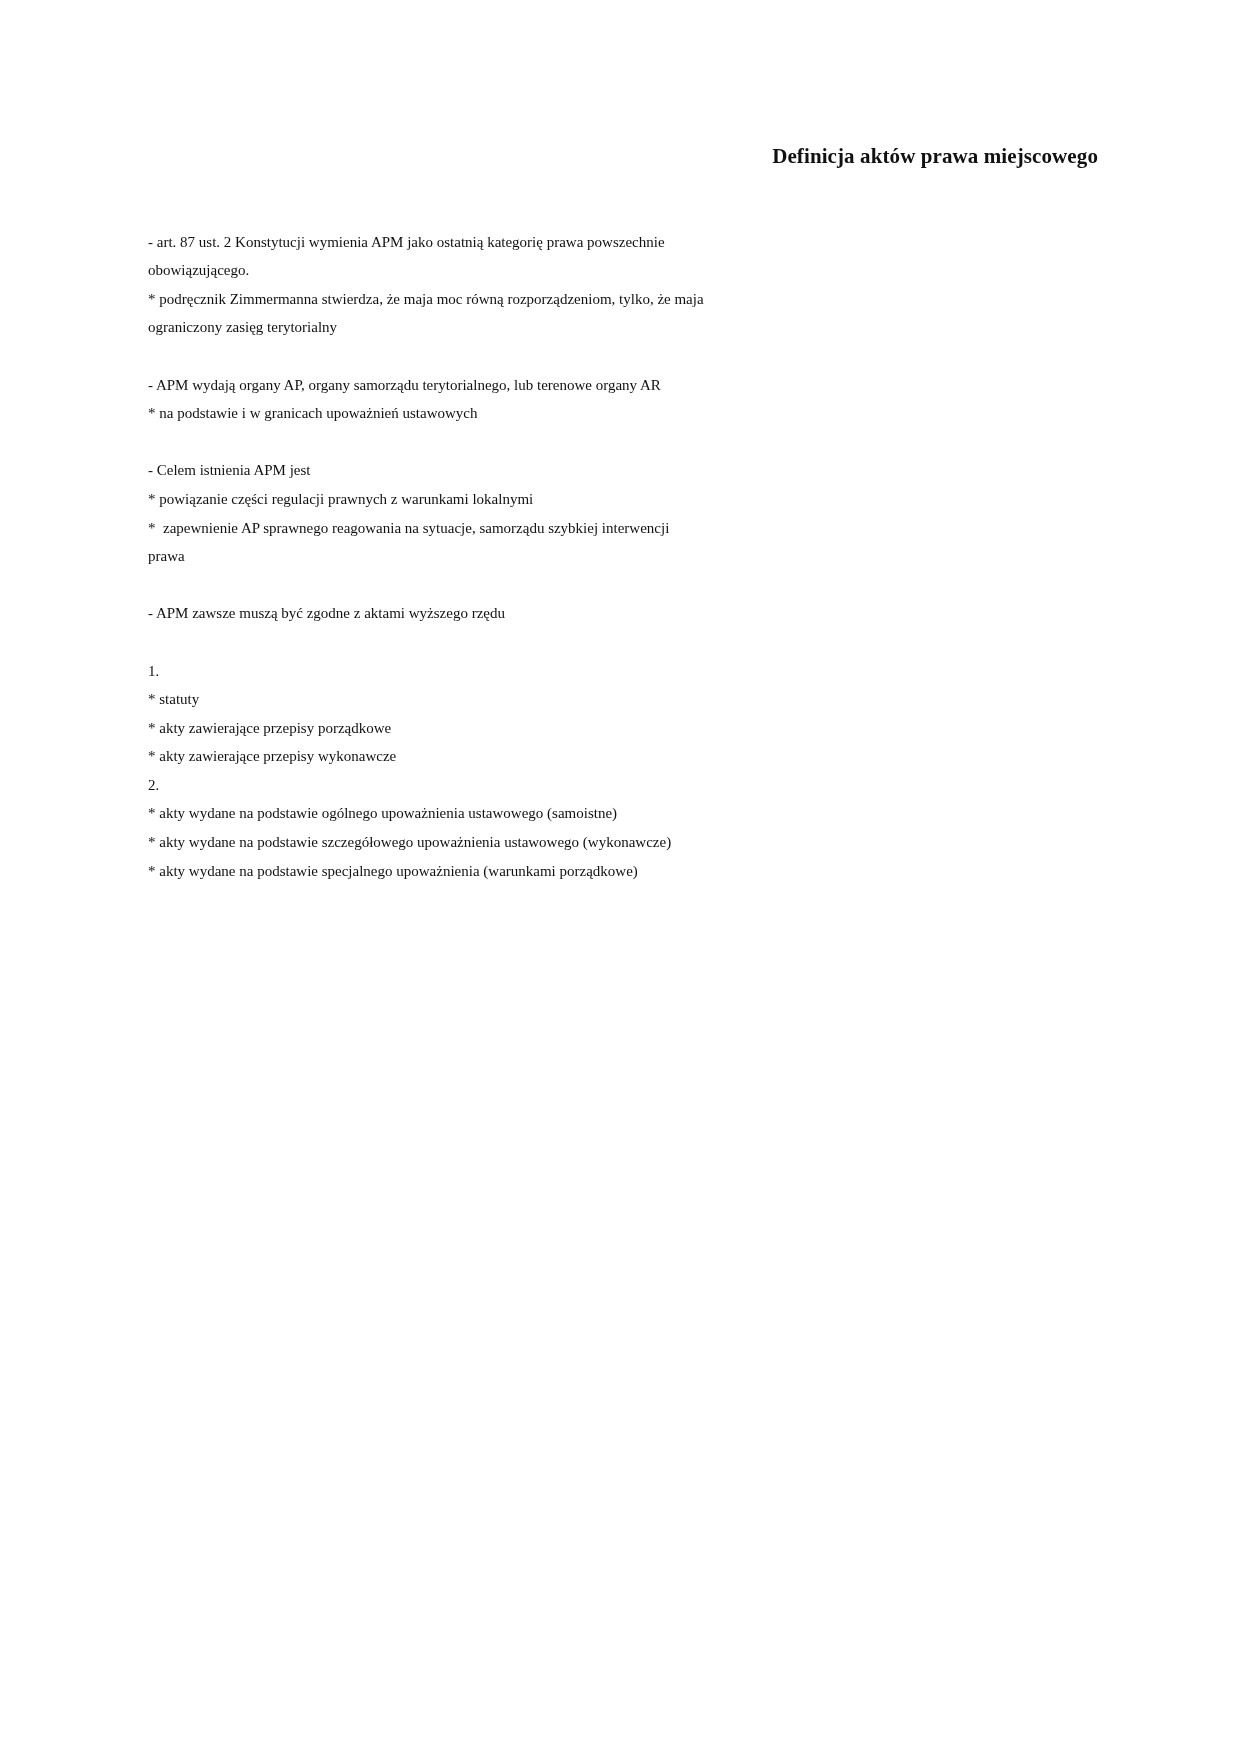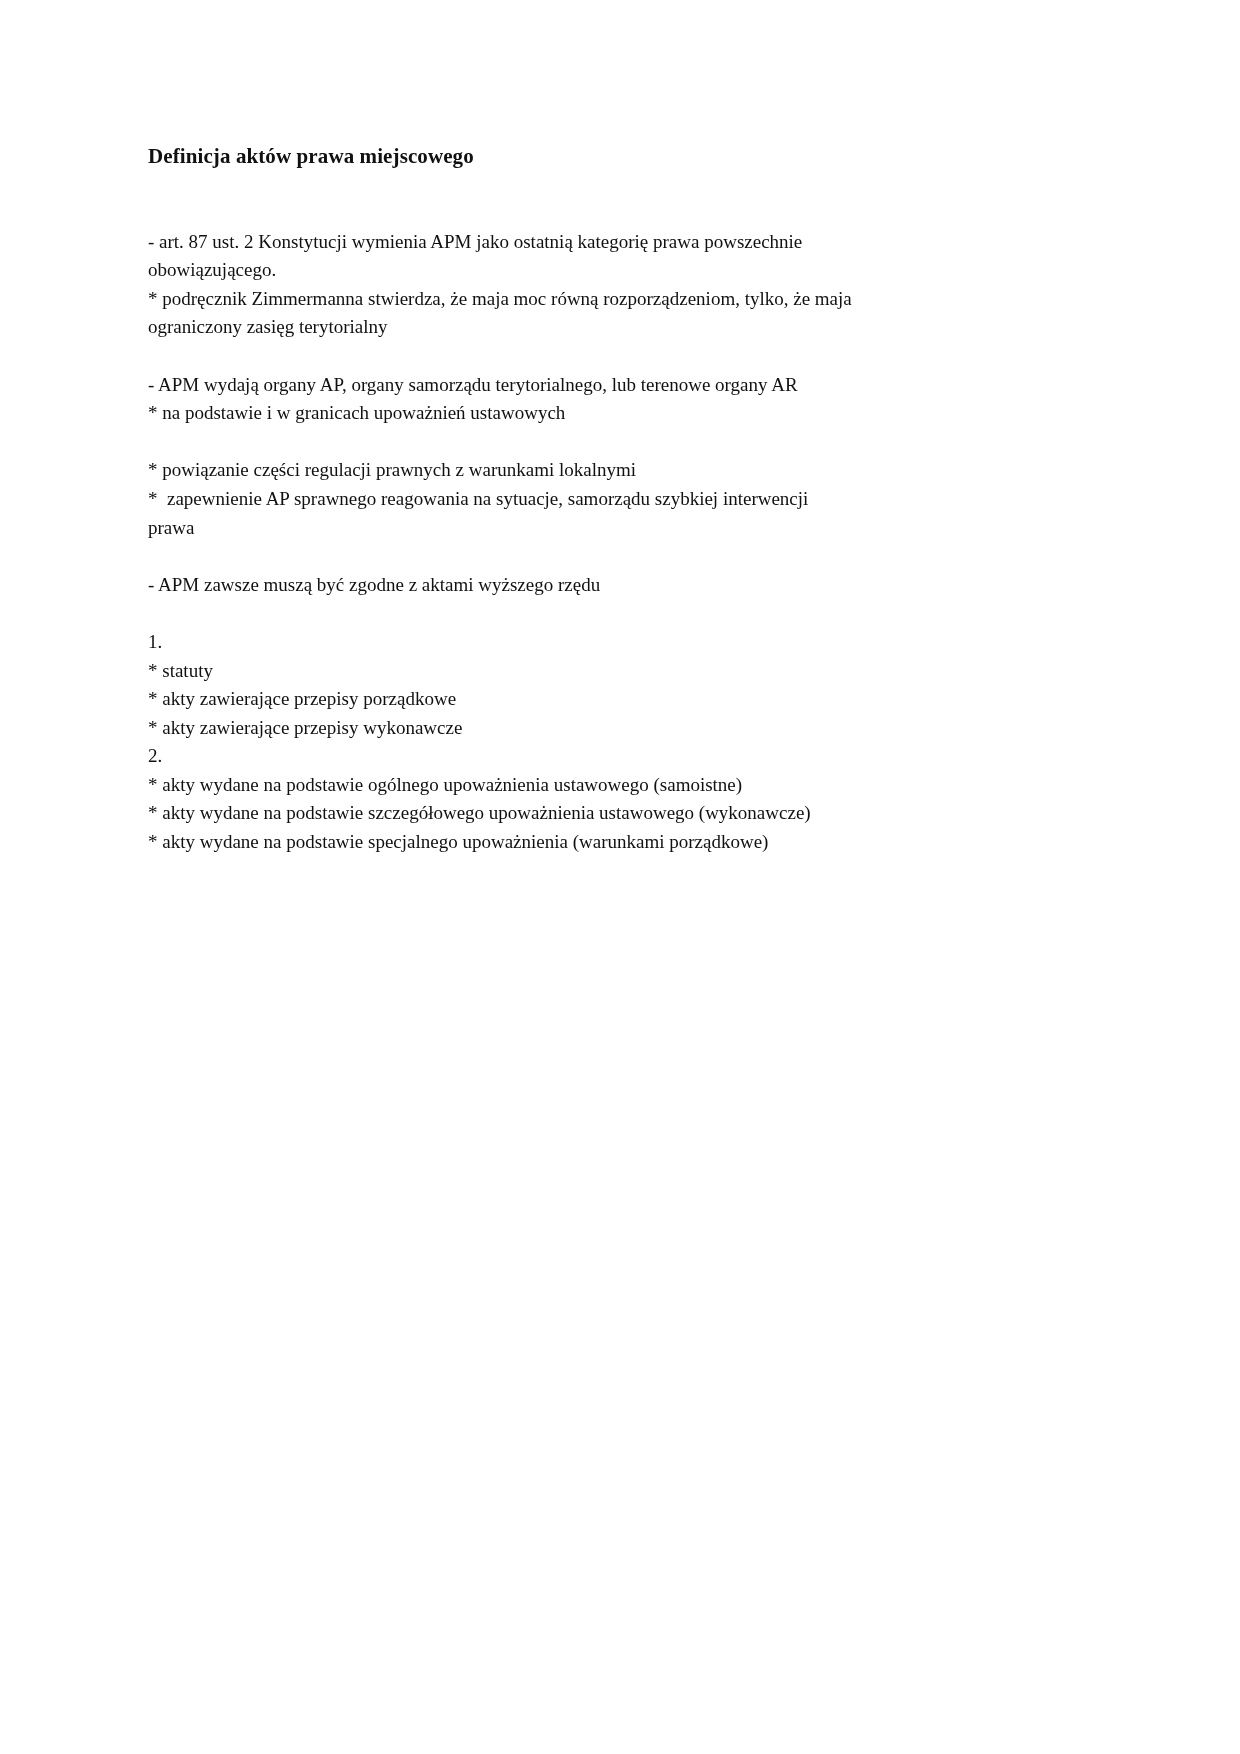--- a/index.html
+++ b/index.html
@@ -29,26 +29,27 @@
       top: 142px;
       width: 950px;
     }
     .title {
       font-family: "Liberation Serif", "DejaVu Serif", serif;
       font-weight: bold;
       font-size: 21px;
       line-height: 28.6px;
       margin: 0;
       letter-spacing: 0.1px;
+      text-align: right;
     }
     .spacer {
       height: 57px;
     }
     .line {
-      font-size: 19px;
+      font-size: 15px;
       line-height: 28.6px;
       white-space: pre;
       margin: 0;
     }
     .blank {
       height: 28.6px;
     }
   </style>
 </head>
 <body>
@@ -70,20 +71,21 @@
     <div class="blank"></div>
 
     <div>
       <p class="line">- APM wydają organy AP, organy samorządu terytorialnego, lub terenowe organy AR</p>
       <p class="line">* na podstawie i w granicach upoważnień ustawowych</p>
     </div>
 
     <div class="blank"></div>
 
     <div>
+      <p class="line">- Celem istnienia APM jest</p>
       <p class="line">* powiązanie części regulacji prawnych z warunkami lokalnymi</p>
       <p class="line">*  zapewnienie AP sprawnego reagowania na sytuacje, samorządu szybkiej interwencji</p>
       <p class="line">prawa</p>
     </div>
 
     <div class="blank"></div>
 
     <div>
       <p class="line">- APM zawsze muszą być zgodne z aktami wyższego rzędu</p>
     </div>

